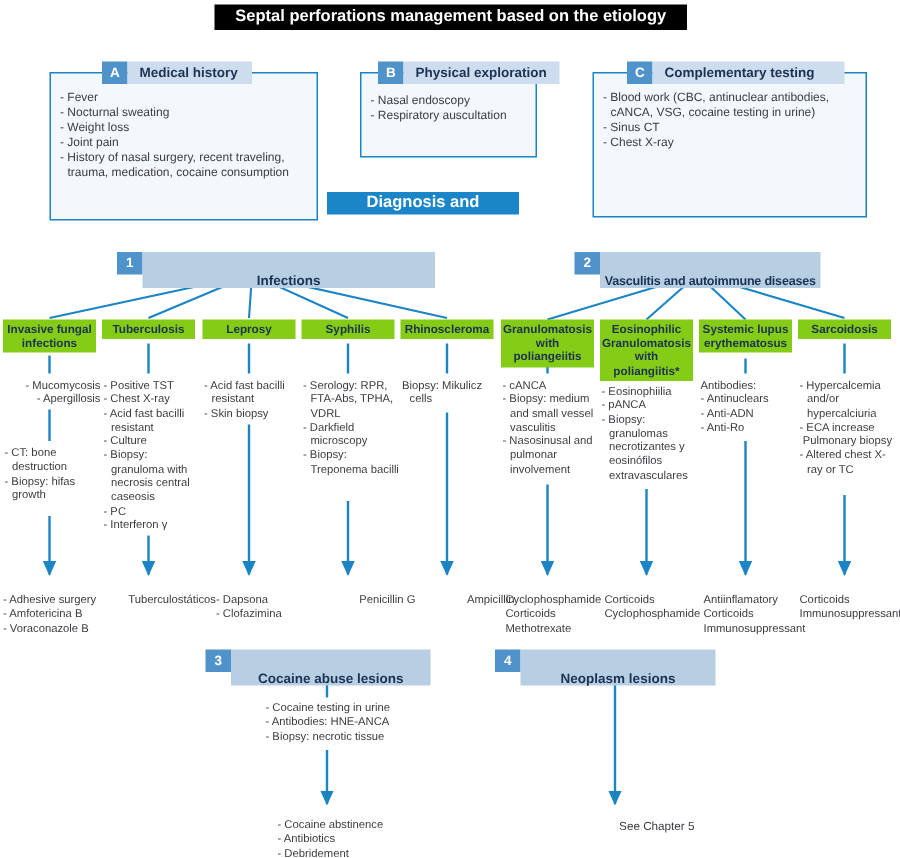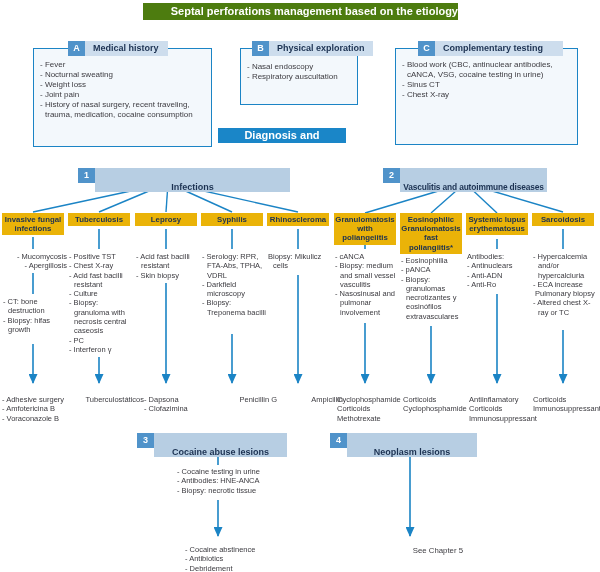--- a/index.html
+++ b/index.html
@@ -1,32 +1,32 @@
 <!DOCTYPE html>
 <html><head>
 <meta charset="utf-8">
 <style>
   html,body{margin:0;padding:0;background:#fff;}
   .canvas{position:relative;width:600px;height:572px;background:#fff;overflow:hidden;
           font-family:"Liberation Sans",sans-serif;color:#3c3b40;}
   svg.lines{position:absolute;left:0;top:0;z-index:0;}
   .abs{position:absolute;box-sizing:border-box;}
-  .title-band{background:#4d7c0f;color:#fff;font-size:11px;font-weight:bold;
-              text-align:right;line-height:17px;z-index:2;}
+  .title-band{background:#000000;color:#fff;font-size:11px;font-weight:bold;
+              text-align:center;line-height:17px;z-index:2;}
   .diag-band{background:#1a86c8;color:#fff;font-size:11px;font-weight:bold;
              text-align:center;line-height:15px;z-index:2;}
   .frame{border:1.4px solid #1b84c5;background:#f3f8fc;z-index:1;}
   .band{display:flex;height:15px;z-index:3;}
   .band .num{width:17px;background:#5093ca;color:#fff;font-weight:bold;font-size:9px;
              text-align:center;line-height:15px;flex:none;}
   .band .lbl{flex:1;background:#cddded;color:#1c3252;font-weight:bold;font-size:9px;
              line-height:15px;padding:0 8px;white-space:nowrap;}
   .band.sec .lbl{background:#b7cee3;text-align:center;padding:12px 2px;}
   .band.sec2 .lbl{font-size:8.4px;letter-spacing:-0.15px;}
-  .colhead{background:#eab308;color:#1c3252;font-weight:bold;font-size:7.8px;
+  .colhead{background:#84cc16;color:#1c3252;font-weight:bold;font-size:7.8px;
            line-height:1.18;text-align:center;padding:2px 1px;z-index:2;}
   .list{font-size:7.5px;line-height:1.24;z-index:2;}
   .list>div{padding-left:5px;text-indent:-5px;white-space:pre-wrap;}
   .list.md{font-size:8px;}
   .list.ctr>div{padding-left:0;text-indent:0;text-align:right;}
   .seechap{font-size:7.8px;text-align:center;z-index:2;}
 </style>
 </head>
 <body>
 
@@ -126,21 +126,21 @@
     <div class="num">2</div>
     <div class="lbl">Vasculitis and autoimmune diseases</div>
   </div>
 
   <div class="abs colhead" style="left:2px;top:213px;width:62px;">Invasive fungal infections</div>
   <div class="abs colhead" style="left:68px;top:213px;width:62px;">Tuberculosis</div>
   <div class="abs colhead" style="left:135px;top:213px;width:62px;">Leprosy</div>
   <div class="abs colhead" style="left:201px;top:213px;width:62px;">Syphilis</div>
   <div class="abs colhead" style="left:267px;top:213px;width:62px;">Rhinoscleroma</div>
   <div class="abs colhead" style="left:334px;top:213px;width:62px;">Granulomatosis with poliangeiitis</div>
-  <div class="abs colhead" style="left:400px;top:213px;width:62px;">Eosinophilic Granulomatosis fast poliangiitis*</div>
+  <div class="abs colhead" style="left:400px;top:213px;width:62px;">Eosinophilic Granulomatosis with poliangiitis*</div>
   <div class="abs colhead" style="left:466px;top:213px;width:62px;">Systemic lupus erythematosus</div>
   <div class="abs colhead" style="left:532px;top:213px;width:62px;">Sarcoidosis</div>
 
   <div class="abs list" style="left:3px;top:252px;width:64px;text-align:right;">
       <div>- Mucomycosis</div>
       <div>- Apergillosis</div>
     </div>
   <div class="abs list" style="left:3px;top:297px;width:64px;">
       <div>- CT: bone destruction</div>
       <div>- Biopsy: hifas growth</div>

